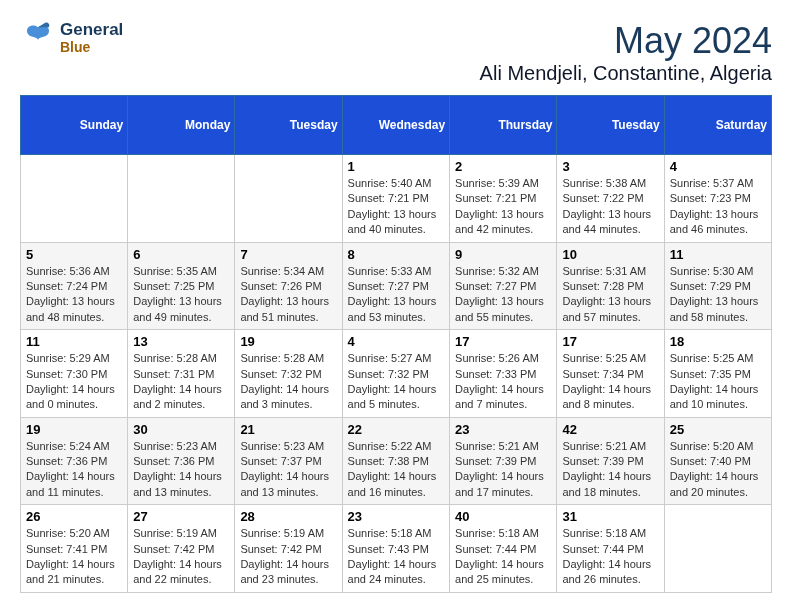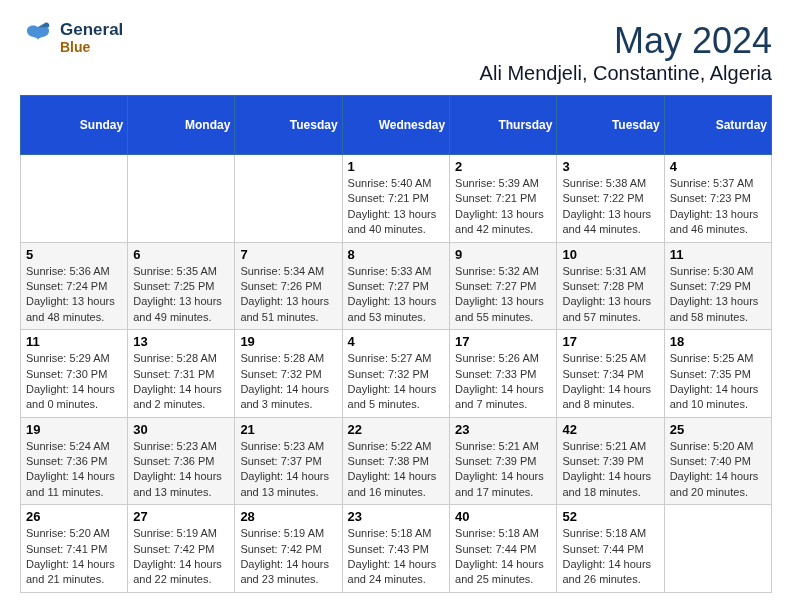--- a/index.html
+++ b/index.html
@@ -254,19 +254,19 @@
         </td>
         <td>
           <div class="day-number">23</div>
           <div class="day-info">Sunrise: 5:18 AM<br>Sunset: 7:43 PM<br>Daylight: 14 hours<br>and 24 minutes.</div>
         </td>
         <td>
           <div class="day-number">40</div>
           <div class="day-info">Sunrise: 5:18 AM<br>Sunset: 7:44 PM<br>Daylight: 14 hours<br>and 25 minutes.</div>
         </td>
         <td>
-          <div class="day-number">52</div>
+          <div class="day-number">31</div>
           <div class="day-info">Sunrise: 5:18 AM<br>Sunset: 7:44 PM<br>Daylight: 14 hours<br>and 26 minutes.</div>
         </td>
         <td class="empty-cell"></td>
       </tr>
     </tbody>
 </table>
 
 </body></html>

